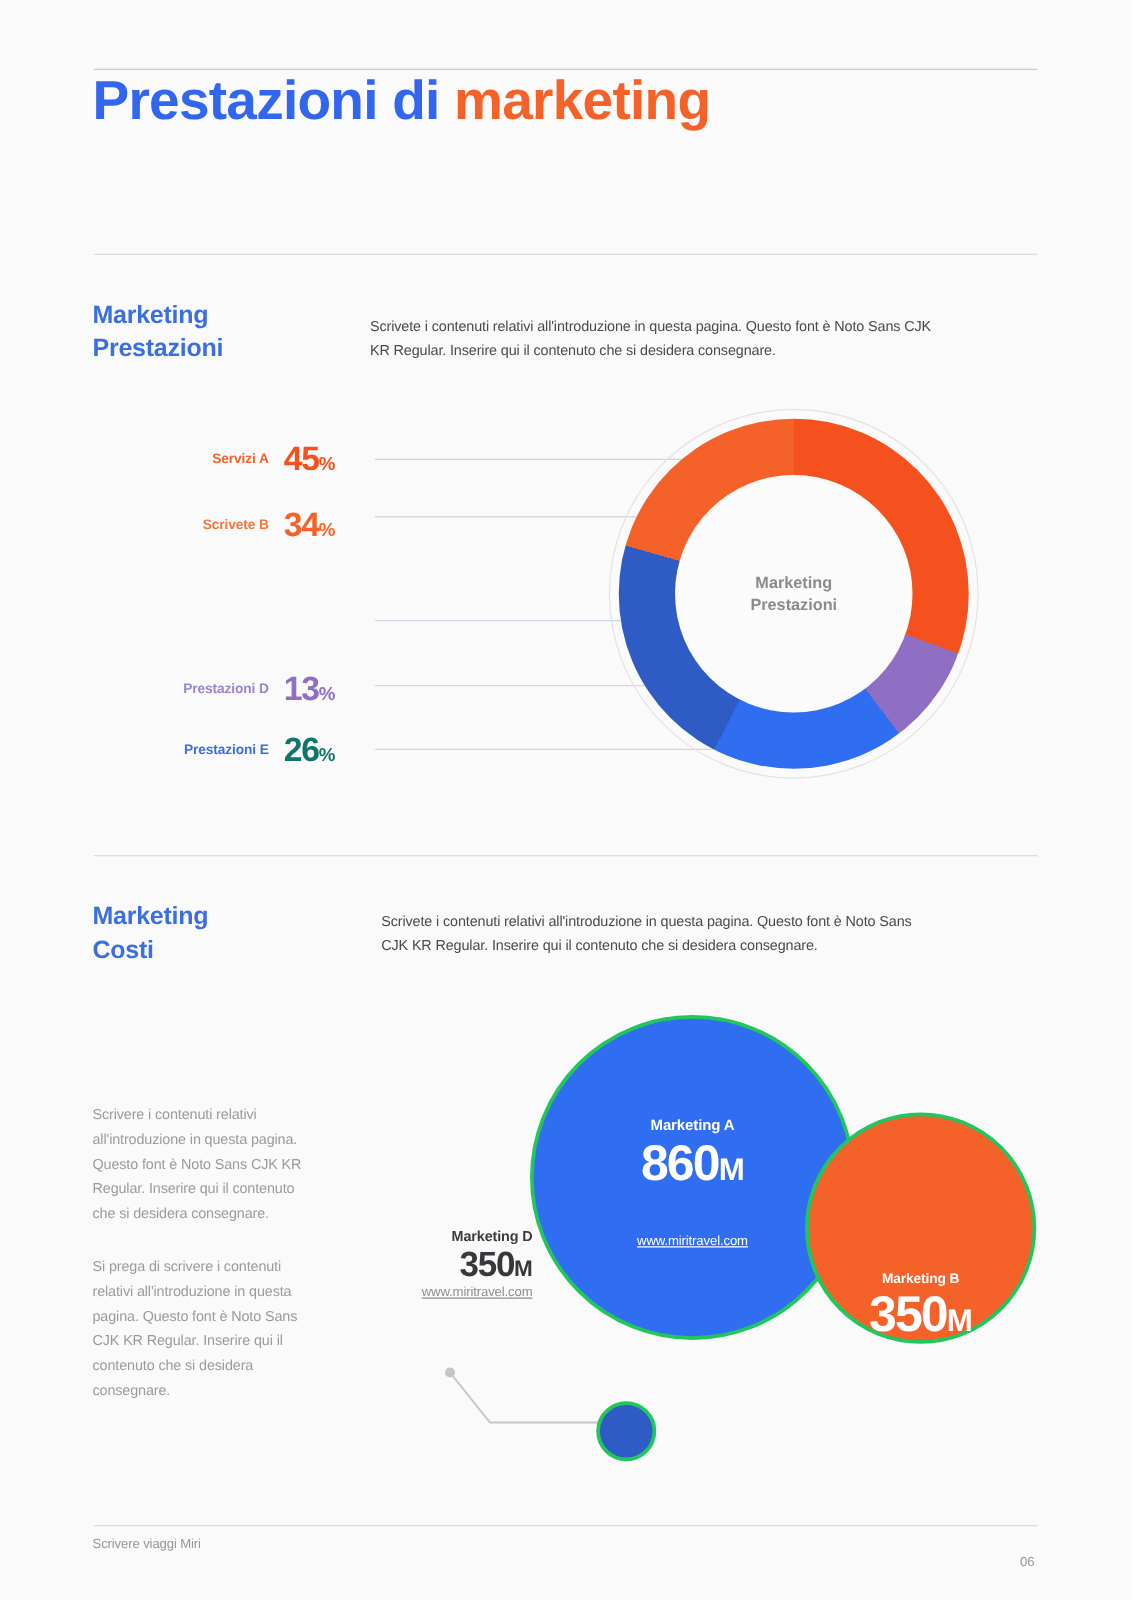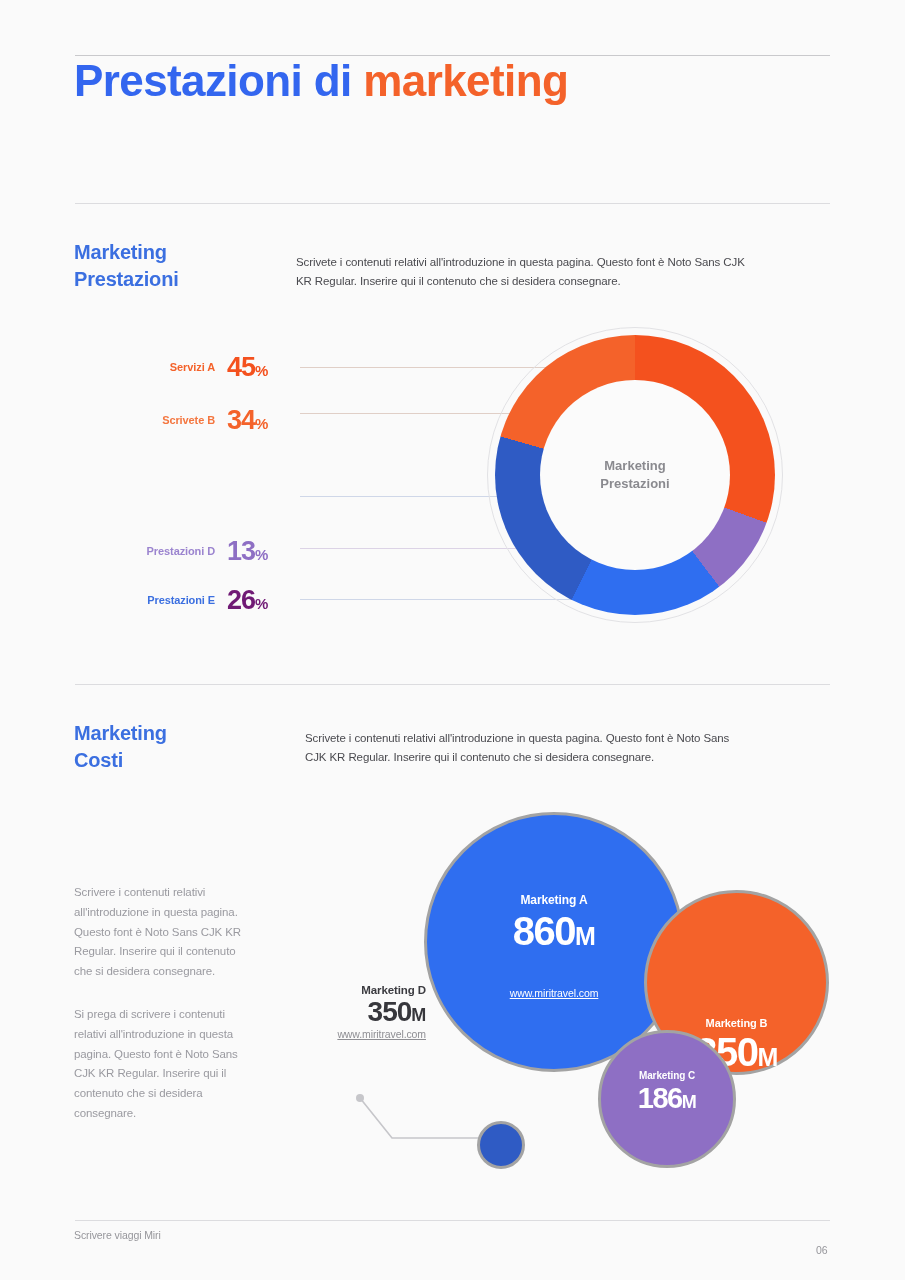--- a/index.html
+++ b/index.html
@@ -146,21 +146,21 @@
     color: #8a8a8f;
     line-height: 1.35;
   }
   .donut-center-text span { display: block; }
 
   
   .bubble {
     position: absolute;
     border-radius: 50%;
     box-sizing: border-box;
-    border: 3px solid #a3a3a3;
+    border: 3px solid #22c55e;
     display: flex;
     flex-direction: column;
     align-items: center;
     color: #ffffff;
   }
   .bubble-name {
     font-size: 12px;
     font-weight: bold;
     letter-spacing: -0.1px;
     white-space: nowrap;
@@ -245,21 +245,21 @@
   </div>
 
 
   <div class="legend-row" style="top:534px;">
     <div class="legend-label" style="color:#9b84cf;">Prestazioni D</div>
     <div class="legend-value" style="color:#8e6fc4;"><span>13</span><span class="pct">%</span></div>
   </div>
 
   <div class="legend-row" style="top:583px;">
     <div class="legend-label" style="color:#3b6fe0;">Prestazioni E</div>
-    <div class="legend-value" style="color:#701a75;"><span>26</span><span class="pct">%</span></div>
+    <div class="legend-value" style="color:#0f766e;"><span>26</span><span class="pct">%</span></div>
   </div>
 
   <div class="conn" style="left:300px; top:367px; width:380px; background:#e0cfc7;"></div>
   <div class="conn-dot" style="left:672px; top:363px; border-color:#e8a88e;"></div>
 
   <div class="conn" style="left:300px; top:413px; width:232px; background:#e0cfc7;"></div>
   <div class="conn-dot" style="left:527px; top:409px; border-color:#e8a88e;"></div>
 
   <div class="conn" style="left:300px; top:496px; width:216px; background:#cfd7e8;"></div>
   <div class="conn-dot" style="left:510px; top:492px; border-color:#7b9ad8;"></div>
@@ -302,24 +302,20 @@
     <div class="bubble-name">Marketing A</div>
     <div class="bubble-value" style="margin-top:4px;"><span>860</span><span class="unit">M</span></div>
     <div class="bubble-url" style="margin-top:36px;">www.miritravel.com</div>
   </div>
 
   <div class="bubble" style="left:644px; top:890px; width:185px; height:185px; background:#f4622a; justify-content:flex-end; padding-top:53px;">
     <div class="bubble-name" style="font-size:11px;">Marketing B</div>
     <div class="bubble-value" style="margin-top:3px;"><span>350</span><span class="unit">M</span></div>
   </div>
 
-  <div class="bubble" style="left:598px; top:1030px; width:138px; height:138px; background:#8e6fc4; justify-content:flex-start; padding-top:37px;">
-    <div class="bubble-name" style="font-size:10px;">Marketing C</div>
-    <div class="bubble-value" style="font-size:29px; margin-top:3px;"><span>186</span><span class="unit" style="font-size:18px;">M</span></div>
-  </div>
 
   <div class="bubble" style="left:477px; top:1121px; width:48px; height:48px; background:#2f5bc4;"></div>
 
   <div class="ext-label" style="left:296px; top:984px; width:130px;text-align:right;">
     <div class="ext-name">Marketing D</div>
     <div class="ext-value"><span>350</span><span class="unit">M</span></div>
     <div class="ext-url">www.miritravel.com</div>
   </div>
 
   <div class="rule light" style="top:1220px;"></div>

